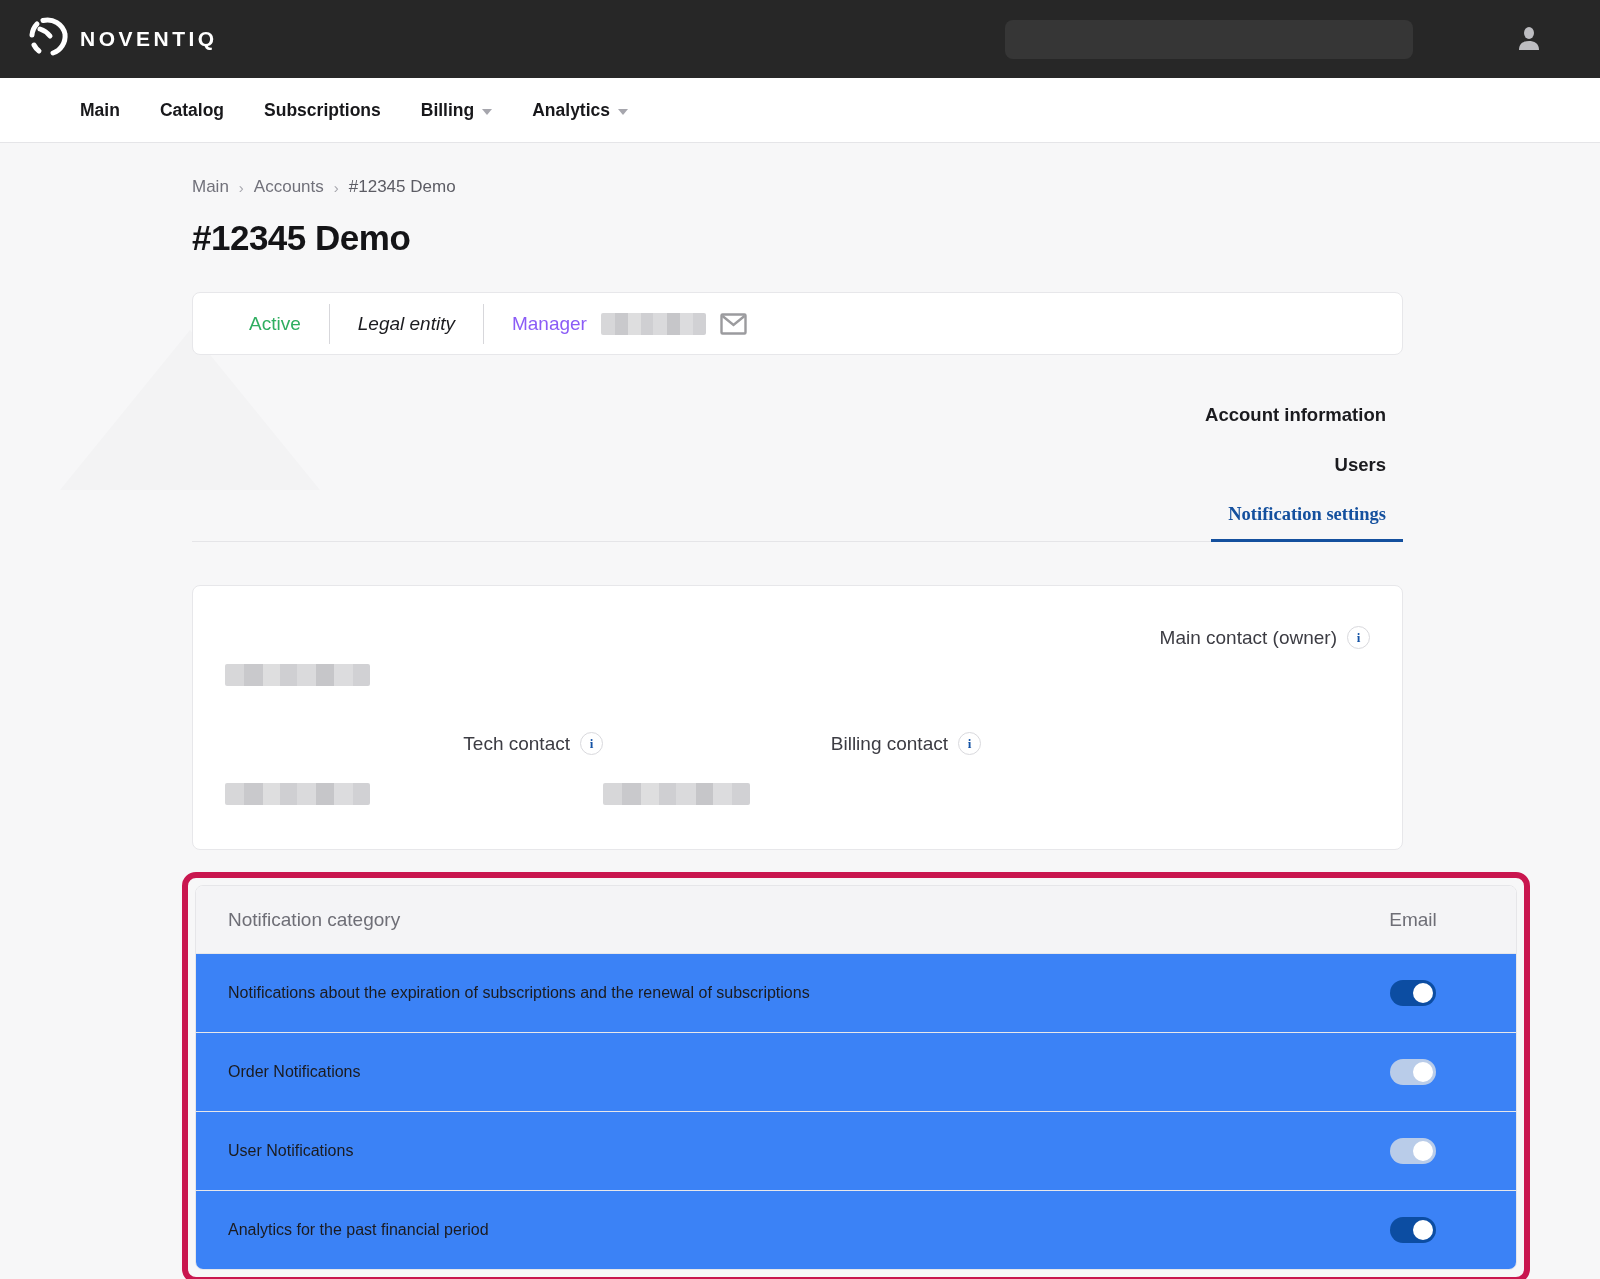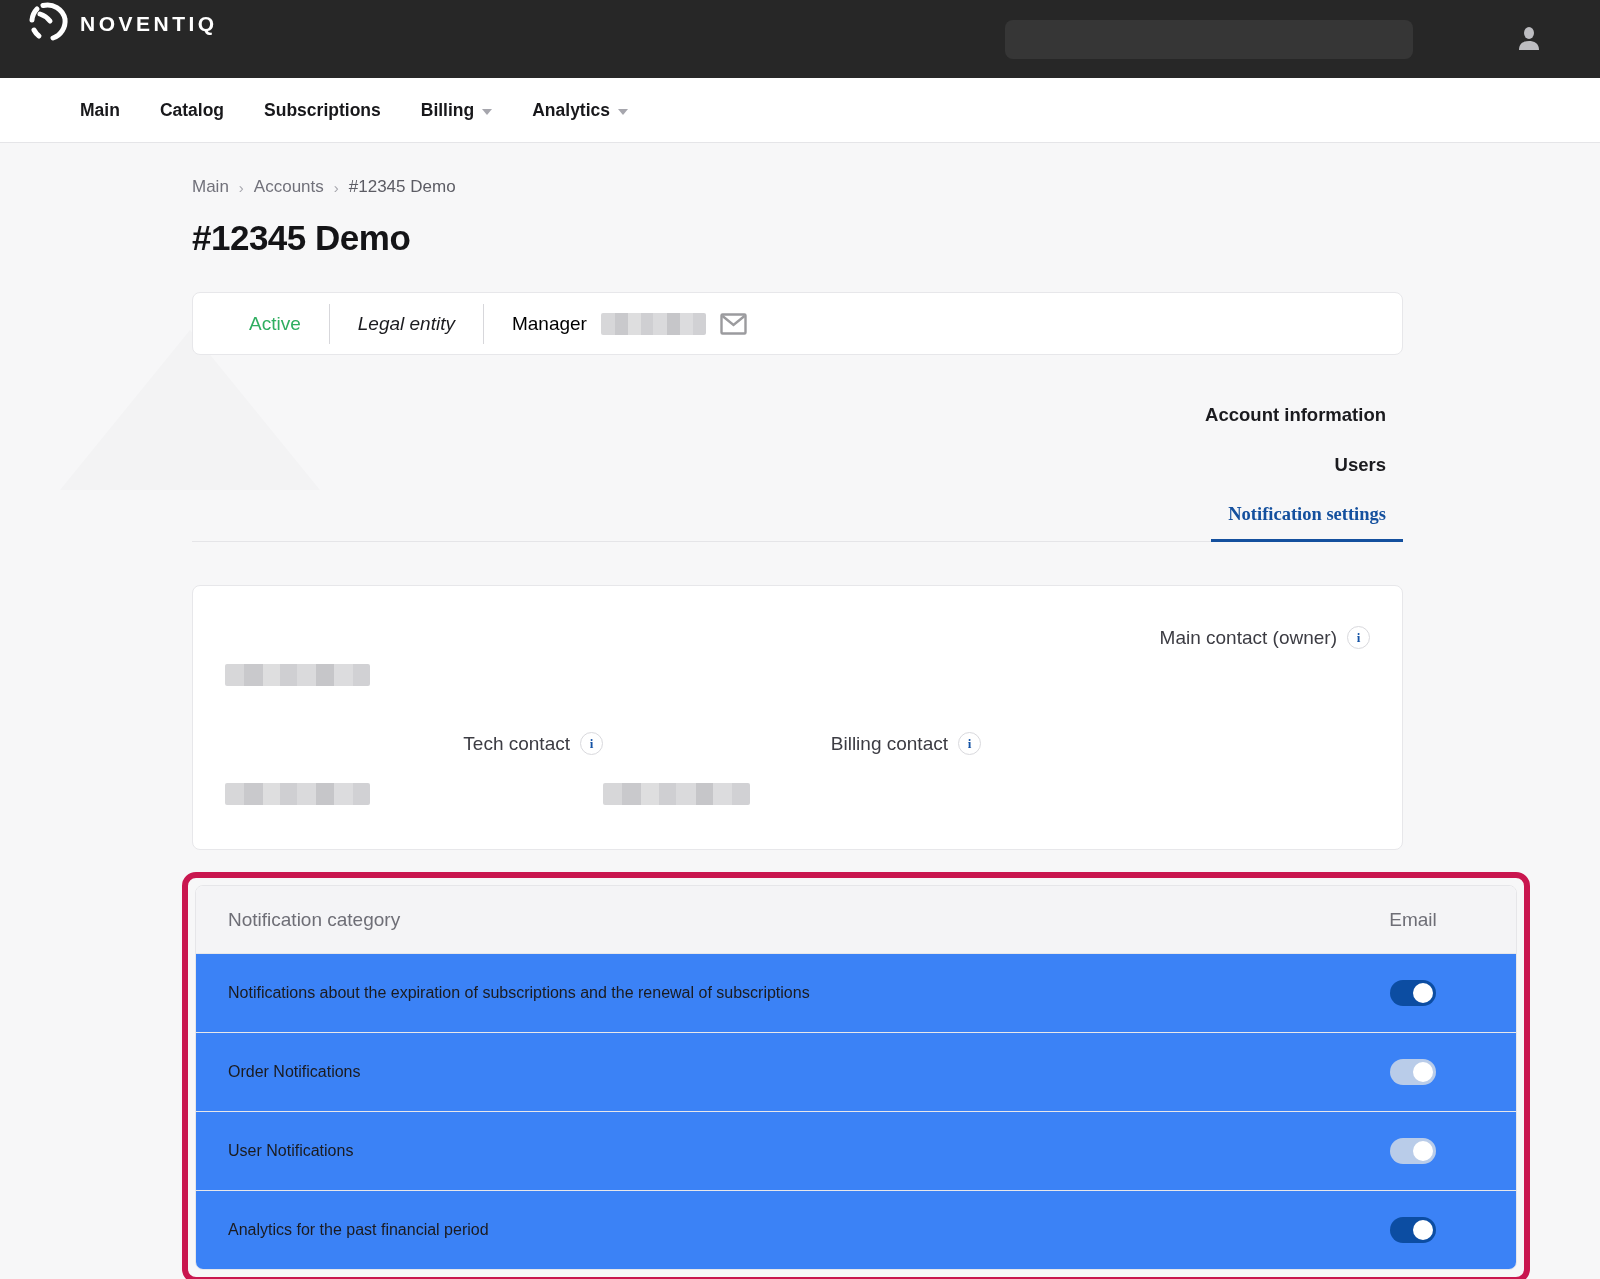--- a/index.html
+++ b/index.html
@@ -7,21 +7,21 @@
   body {
     font-family:"Liberation Sans", sans-serif;
     background:#f7f7f8;
     color:#18181b;
     overflow:hidden;
     position:relative;
   }
   
   .topbar {
     position:relative; height:78px; background:#272727;
-    display:flex; align-items:flex-start;
+    display:flex; align-items:center;
   }
   .logo { display:flex; align-items:center; gap:10px; margin-left:26px; cursor:pointer; }
   .logo-text { color:#fff; font-size:21px; font-weight:700; letter-spacing:3.5px; }
   .search-box {
     position:absolute; left:1005px; top:20px; width:408px; height:39px;
     background:#363636; border:none; border-radius:8px; outline:none;
     color:#ddd; font-size:15px; padding:0 14px;
   }
   .user-icon { position:absolute; left:1514px; top:24px; width:30px; height:30px; cursor:pointer; }
   
@@ -48,21 +48,21 @@
   .breadcrumb .current { color:#5c5c64; cursor:default; }
   .page-title { margin-top:21px; font-size:35px; font-weight:800; color:#141417; letter-spacing:-0.5px; }
 
   .card { background:#fff; border:1px solid #e7e7ea; border-radius:8px; width:1211px; }
 
   
   .status-card { margin-top:34px; height:63px; display:flex; align-items:center; padding:0 32px; }
   .status-active { color:#2fae60; font-size:19px;margin-left:24px; }
   .vdiv { width:1px; height:40px; background:#d7d7db; margin:0 28px; }
   .legal-entity { font-size:19px; color:#1b1b1f;font-style:italic; }
-  .manager-label { font-size:19px; color:#000000; margin-right:14px; }
+  .manager-label { font-size:19px; color:#8b5cf6; margin-right:14px; }
   .redacted {
     display:inline-block; height:22px; border-radius:2px;
     background-image:linear-gradient(90deg,
       #d7d7d9 0 13%, #c9c9cc 13% 26%, #dededf 26% 38%, #cfcfd2 38% 50%,
       #dadadc 50% 63%, #c6c6c9 63% 75%, #dcdcde 75% 88%, #d1d1d4 88% 100%);
   }
   .redacted.manager { width:105px; margin-right:14px; }
   .mail-icon { width:27px; height:22px; cursor:pointer; }
 
   

